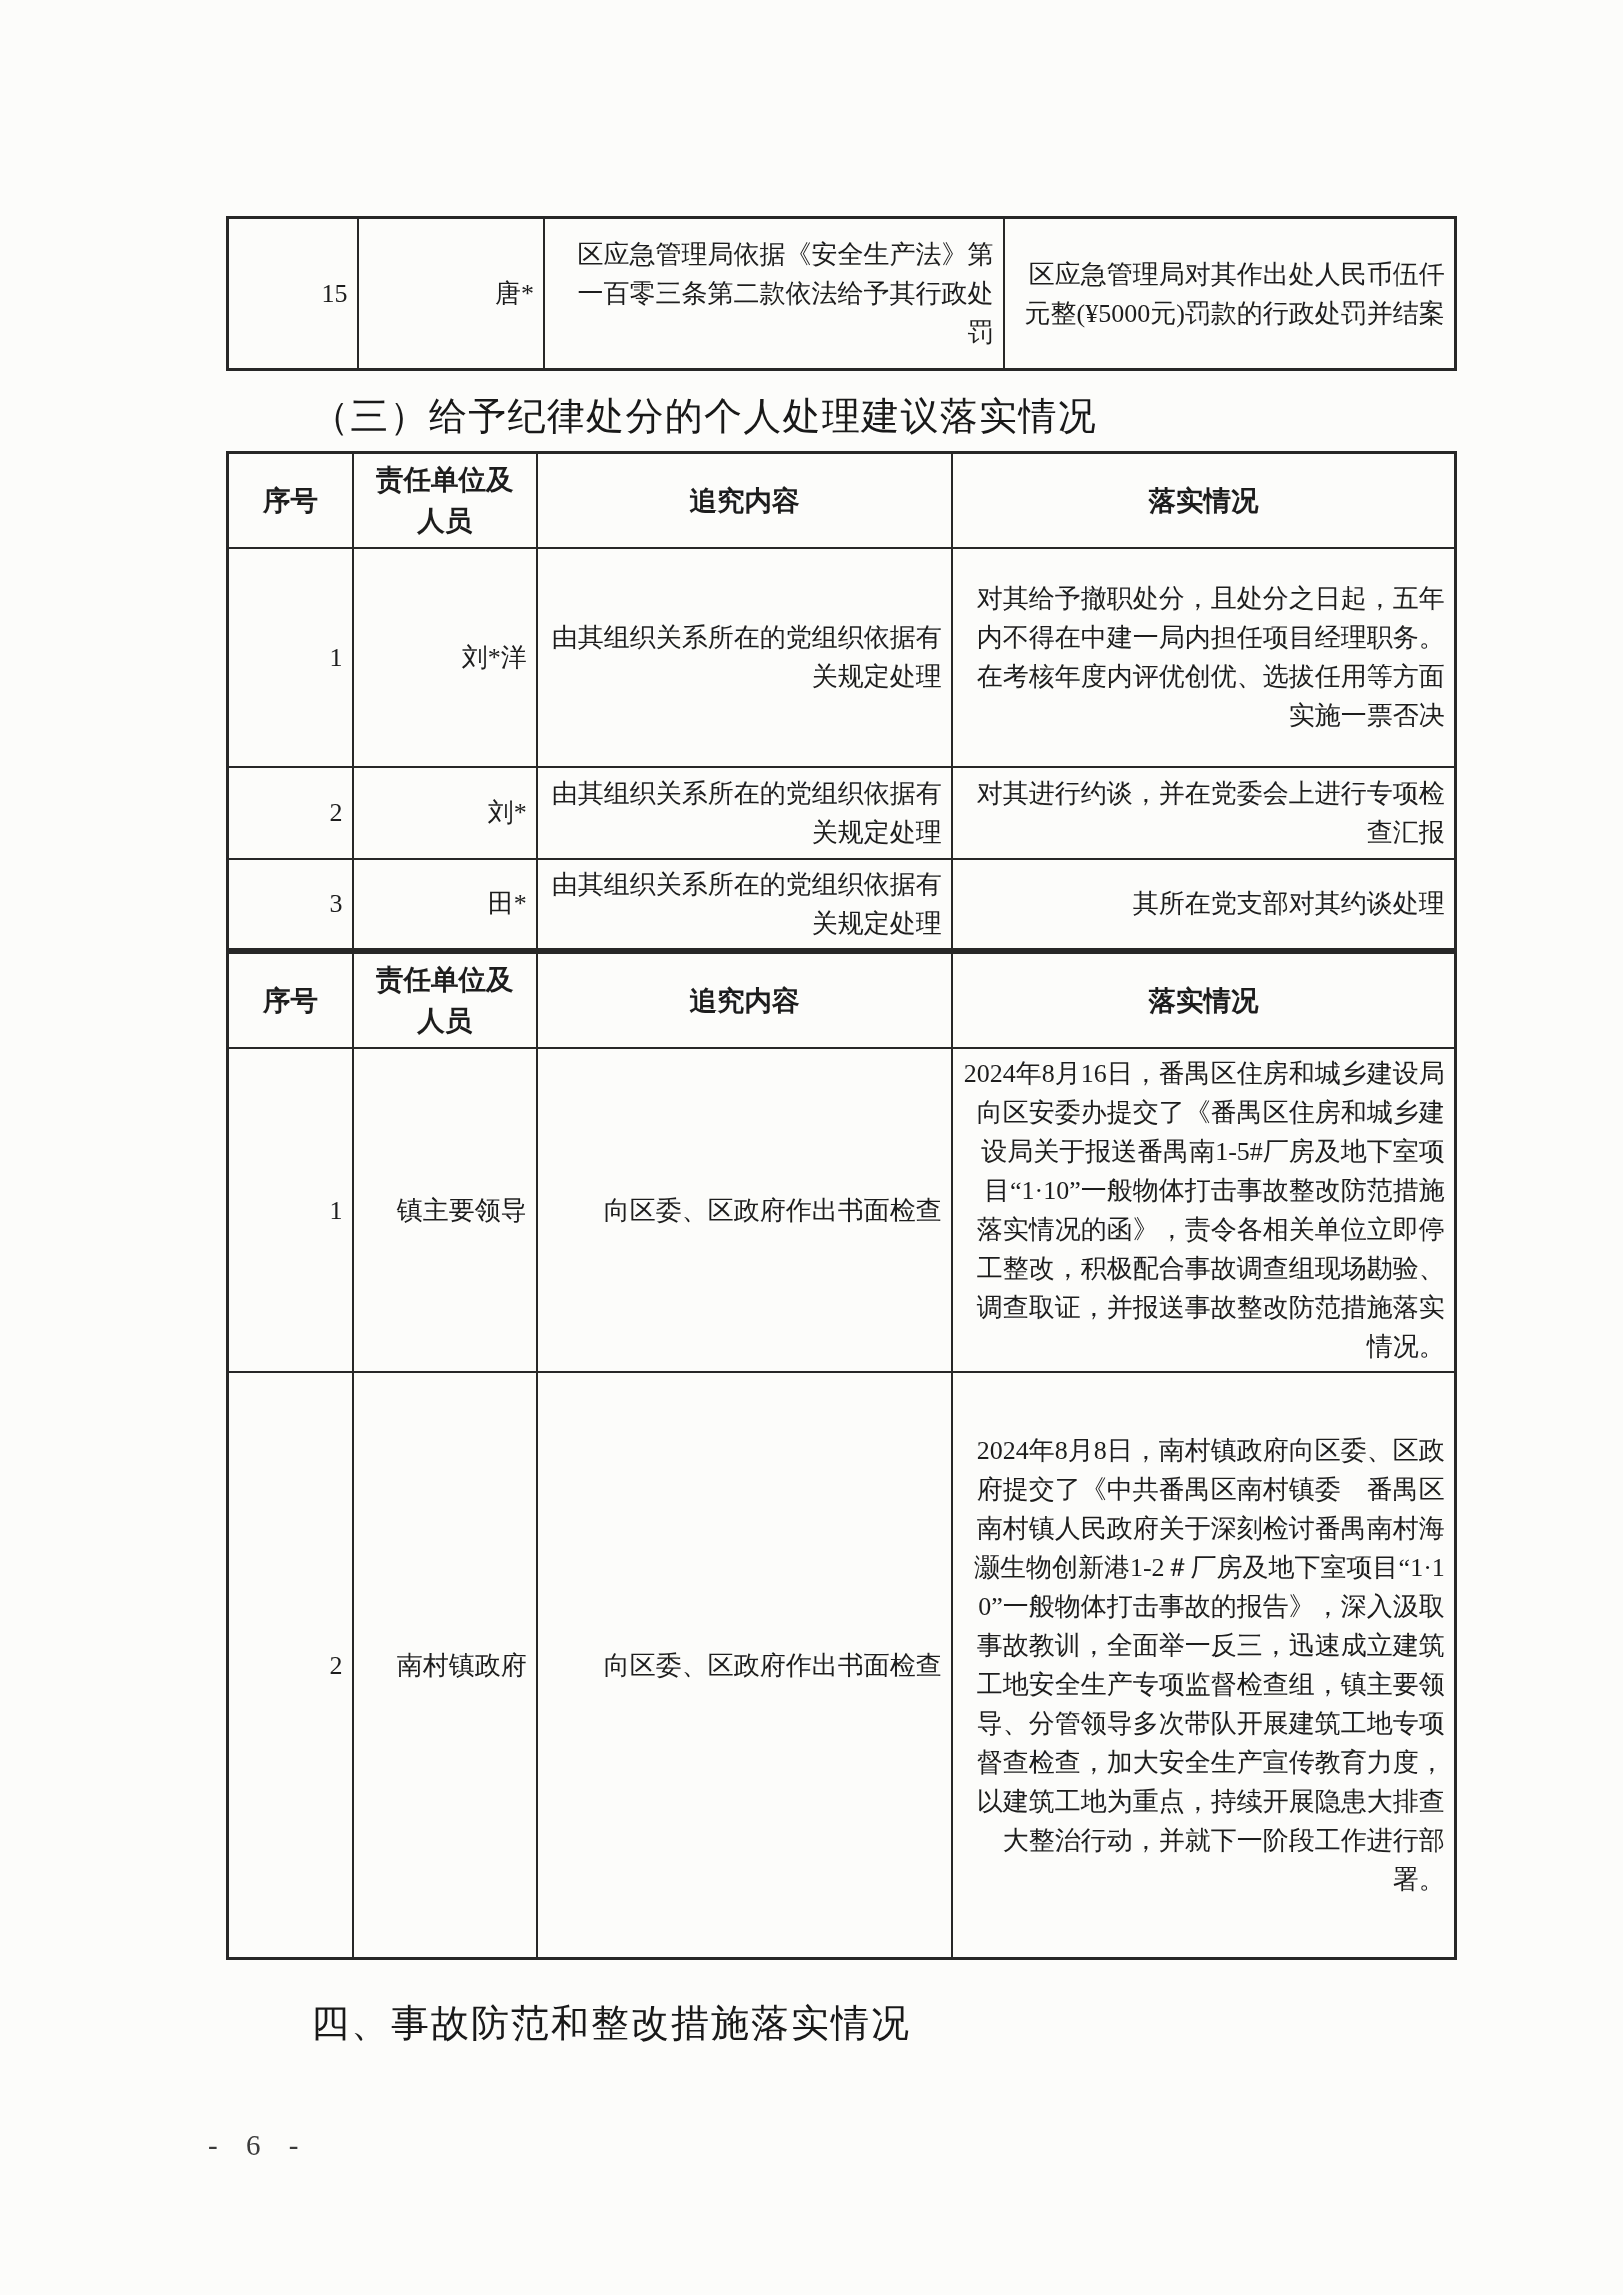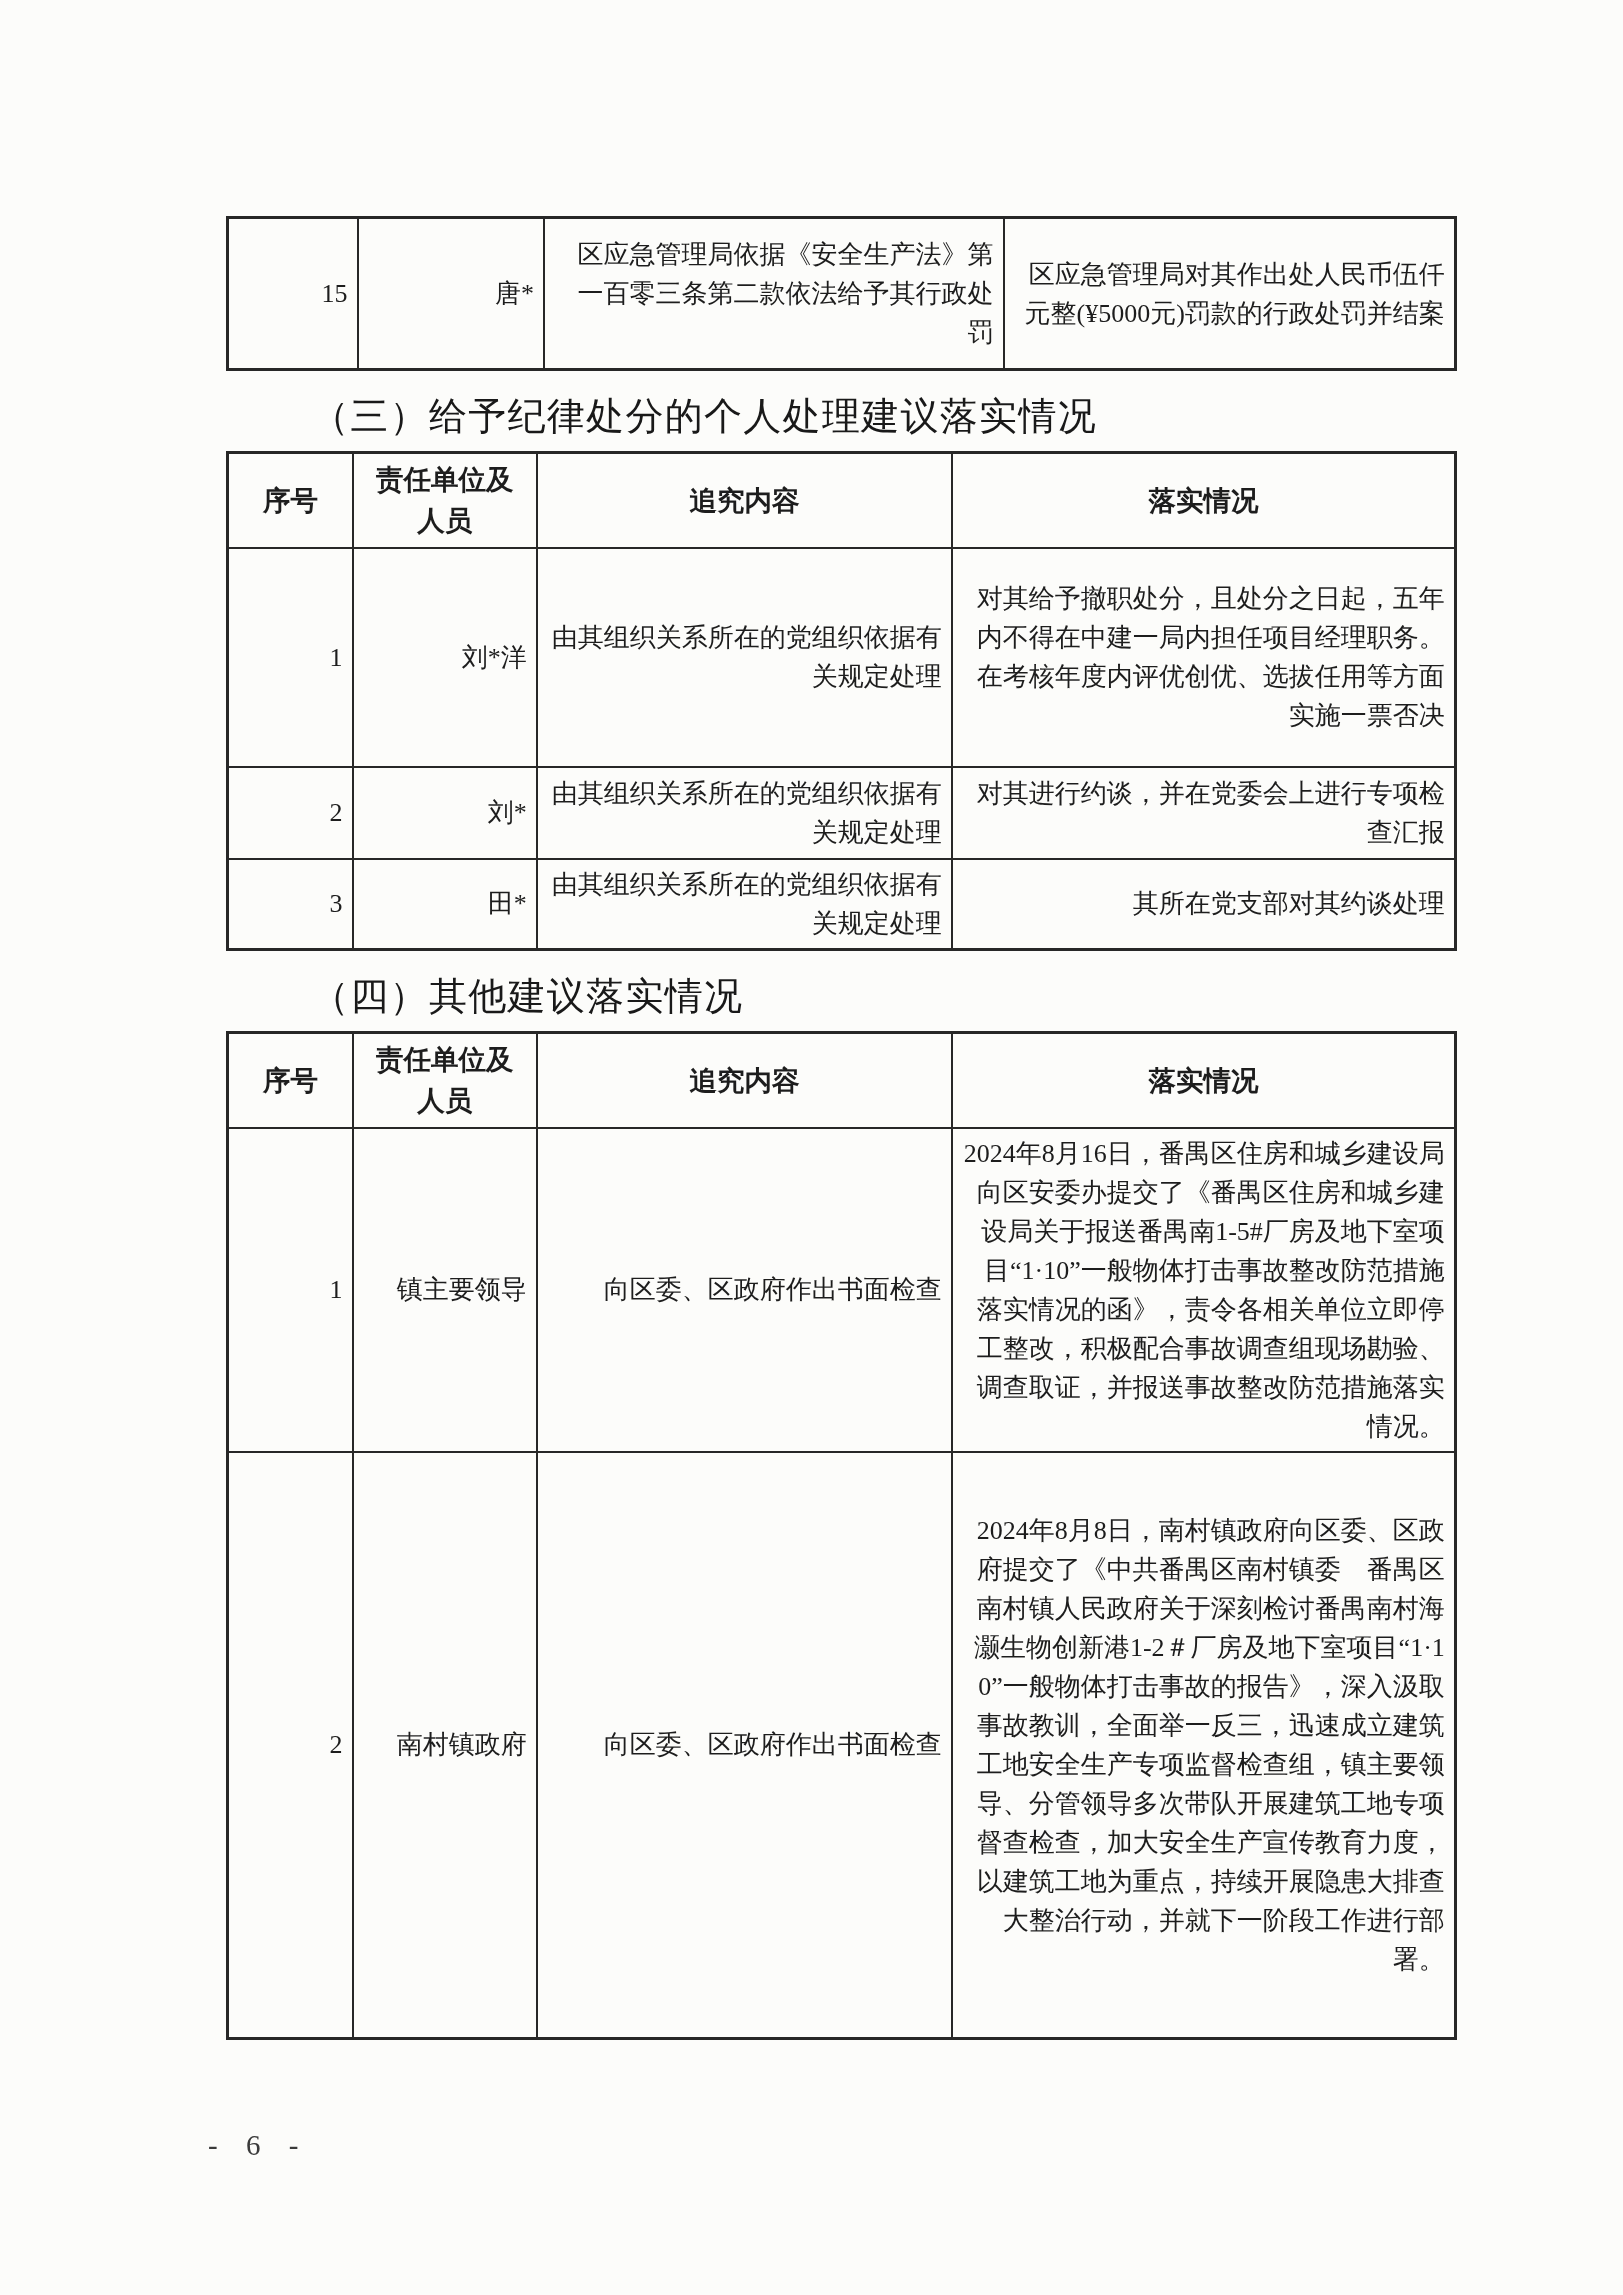--- a/index.html
+++ b/index.html
@@ -135,21 +135,20 @@
         </tr>
         <tr class="h-row3">
           <td class="c-no">3</td>
           <td class="c-unit">田*</td>
           <td class="c-content">由其组织关系所在的党组织依据有关规定处理</td>
           <td class="c-status">其所在党支部对其约谈处理</td>
         </tr>
       </tbody>
     </table>
 
-    <div class="sec-heading">（四）其他建议落实情况</div>
 
     <table class="doc-table">
       <colgroup>
         <col style="width:10.2%">
           <col style="width:15.0%">
           <col style="width:33.8%">
           <col style="width:41.0%">
       </colgroup>
       <tbody>
         <tr class="h4-header">
@@ -166,18 +165,19 @@
         </tr>
         <tr class="h4-row2">
           <td class="c-no">2</td>
           <td class="c-unit">南村镇政府</td>
           <td class="c-content">向区委、区政府作出书面检查</td>
           <td class="c-status">2024年8月8日，南村镇政府向区委、区政府提交了《中共番禺区南村镇委　番禺区南村镇人民政府关于深刻检讨番禺南村海灏生物创新港1-2＃厂房及地下室项目“1·10”一般物体打击事故的报告》，深入汲取事故教训，全面举一反三，迅速成立建筑工地安全生产专项监督检查组，镇主要领导、分管领导多次带队开展建筑工地专项督查检查，加大安全生产宣传教育力度，以建筑工地为重点，持续开展隐患大排查大整治行动，并就下一阶段工作进行部署。</td>
         </tr>
       </tbody>
     </table>
 
+    <div class="sec-heading final-heading">四、事故防范和整改措施落实情况</div>
 
   </div>
 
   <div class="page-number">- 6 -</div>
 </div>
 
 
 </body></html>

